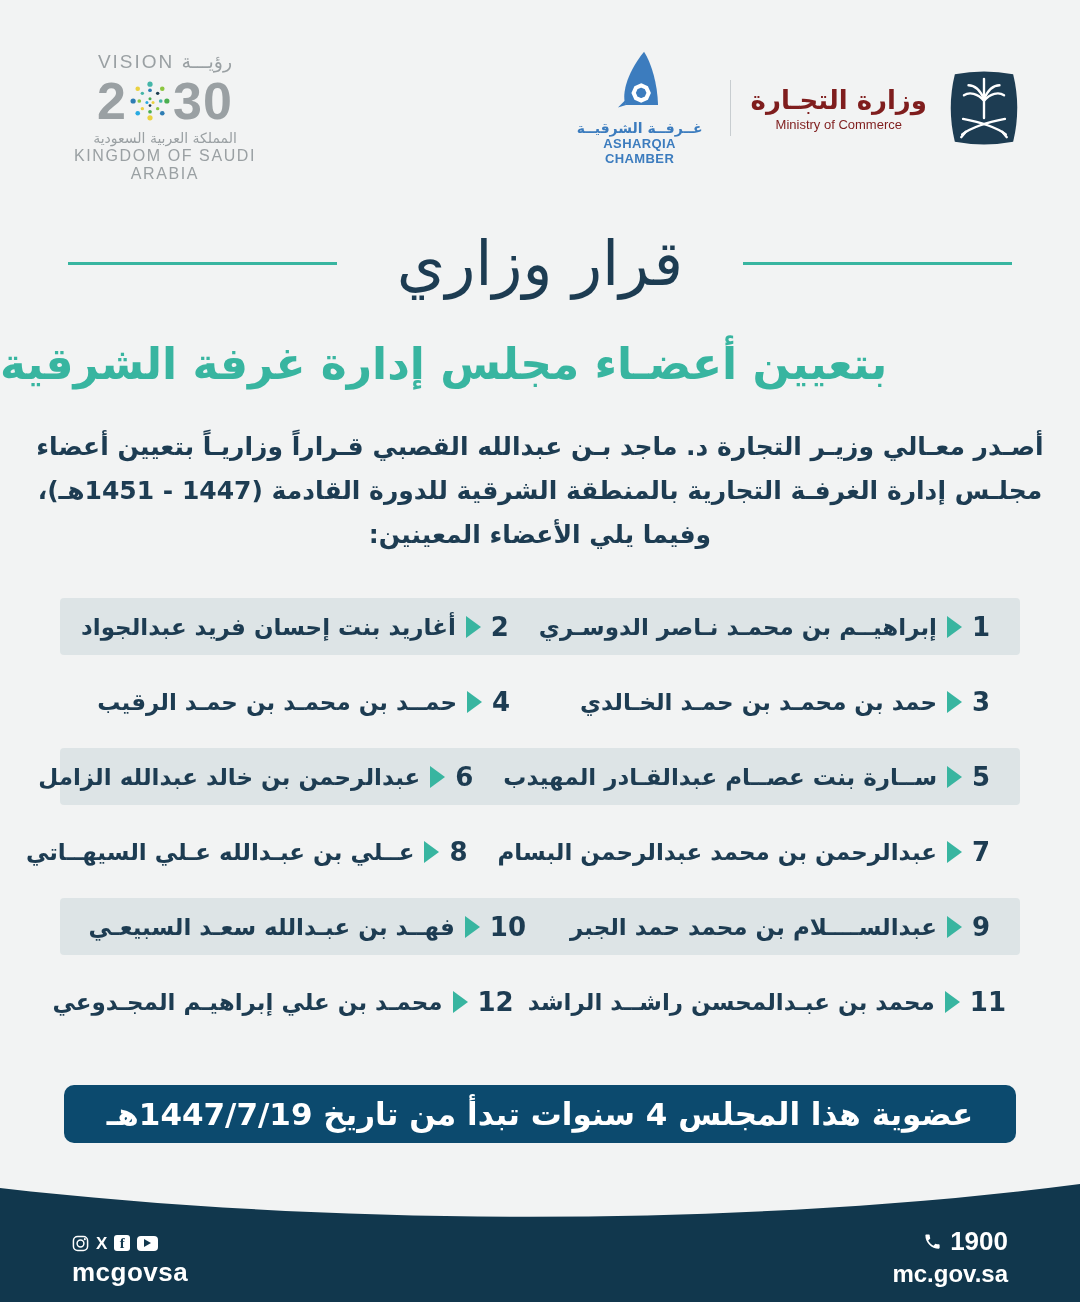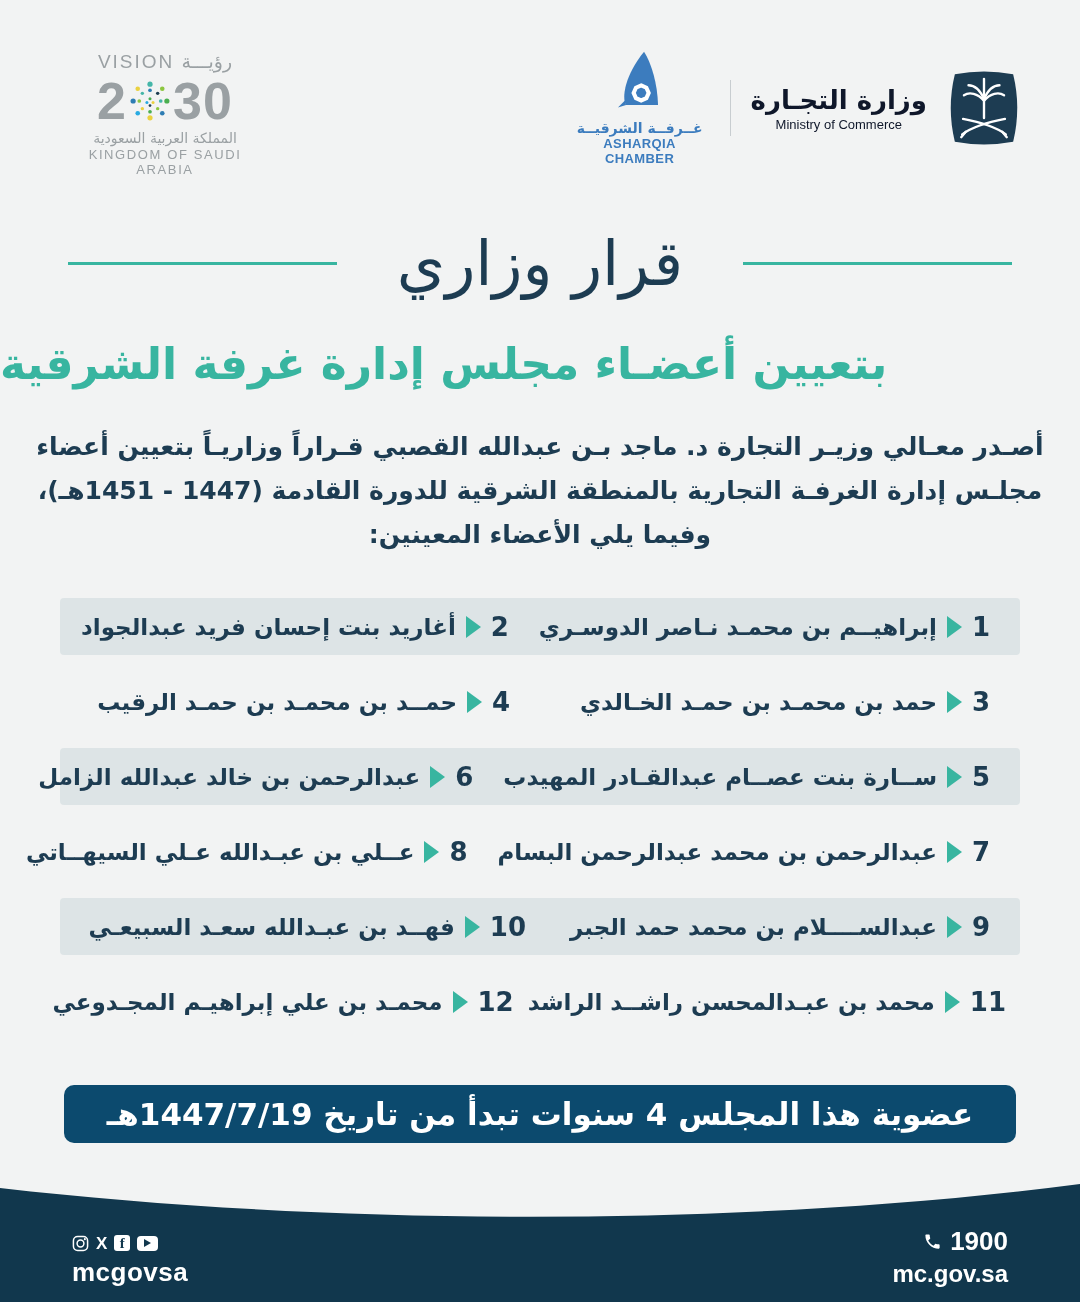--- a/index.html
+++ b/index.html
@@ -8,27 +8,27 @@
     position:relative; width:1080px; height:1302px; margin:0 auto;
     background:#f2f3f3; overflow:hidden;
   }
   
   .header{ position:absolute; top:50px; left:60px; right:55px;
     display:flex; justify-content:space-between; align-items:flex-start; }
   .vision{ color:#9aa0a3; text-align:center; width:210px; font-family:"Liberation Sans", sans-serif; }
   .vision-top{ font-size:19px; letter-spacing:2px; }
   .vision-year{ display:flex; align-items:center; justify-content:center; font-size:52px; font-weight:bold; letter-spacing:1px; line-height:1; margin-top:2px; }
   .vision-tag-ar{ font-size:14px; margin-top:3px; font-family:"DejaVu Sans", sans-serif; }
-  .vision-tag-en{ font-size:13px; letter-spacing:1.6px; margin-top:1px; }
+  .vision-tag-en{ font-size:16px; letter-spacing:1.6px; margin-top:1px; }
   .logos{ display:flex; align-items:center; }
   .chamber{ text-align:center; color:#3c7cbe; width:140px; }
   .chamber-ar{ font-size:14px; font-weight:bold; margin-top:4px; }
   .chamber-en{ font-size:13px; font-weight:bold; font-family:"Liberation Sans", sans-serif; letter-spacing:0.4px; }
   .divider{ width:1px; height:56px; background:#c8cdd0; margin:0 20px; }
-  .ministry-text{ text-align:center; color:#0f172a; }
+  .ministry-text{ text-align:center; color:#7f1d1d; }
   .ministry-ar{ font-size:26px; font-weight:bold; }
   .ministry-en{ font-size:13px; margin-top:2px; font-family:"Liberation Sans", sans-serif; }
   .ministry-emblem{ margin-left:16px; }
   
   .title-row{ position:absolute; top:228px; left:0; right:0;
     display:flex; align-items:center; padding:0 68px; }
   .title-line{ flex:1; height:3px; background:#38b5a0; }
   .main-title{ color:#1d3c52; font-size:62px; font-weight:normal; margin:0 60px; line-height:1.15; }
   .subtitle{ position:absolute; top:338px; left:0; right:0; text-align:left;
     color:#38b5a0; font-size:44px; font-weight:bold; }

